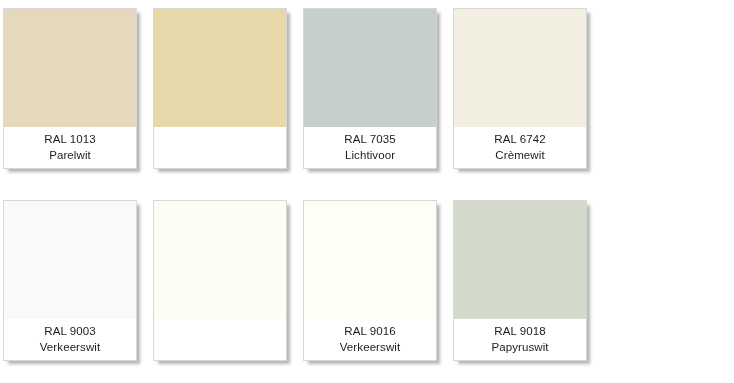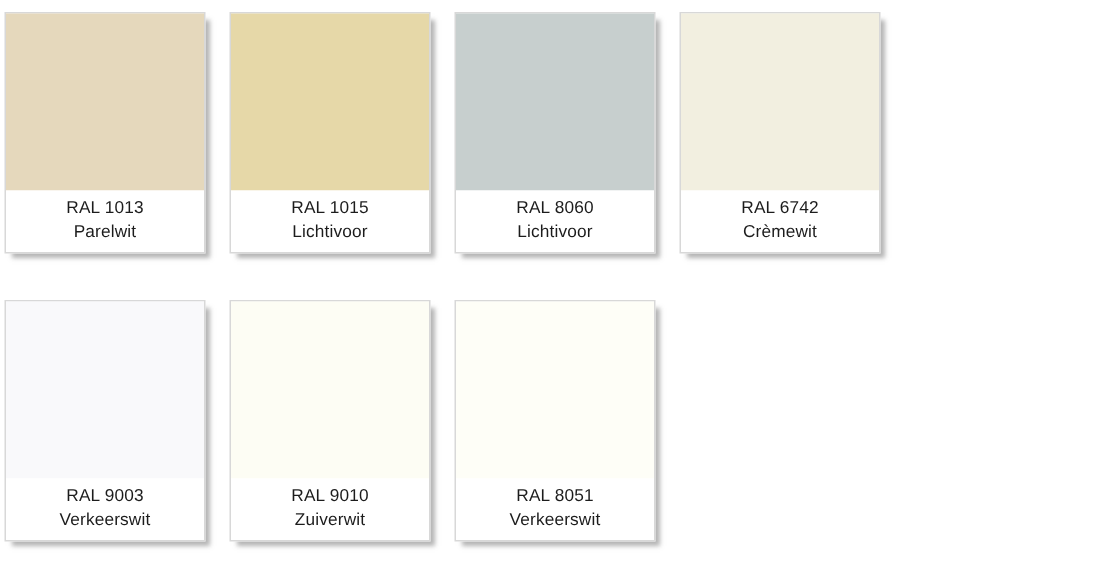--- a/index.html
+++ b/index.html
@@ -70,29 +70,25 @@
   <div class="row">
     <div class="swatch-card">
       <div class="swatch-color" style="background-color: rgb(229, 216, 188);"></div>
       <div class="swatch-label">
         <span class="swatch-code">RAL 1013</span>
         <span class="swatch-name">Parelwit</span>
       </div>
     </div>
     <div class="swatch-card">
       <div class="swatch-color" style="background-color: rgb(230, 216, 168);"></div>
-      <div class="swatch-label">
-        <span class="swatch-code">RAL 1015</span>
-        <span class="swatch-name">Lichtivoor</span>
-      </div>
     </div>
     <div class="swatch-card">
       <div class="swatch-color" style="background-color: rgb(199, 207, 206);"></div>
       <div class="swatch-label">
-        <span class="swatch-code">RAL 8060</span>
+        <span class="swatch-code">RAL 7035</span>
         <span class="swatch-name">Lichtivoor</span>
       </div>
     </div>
     <div class="swatch-card">
       <div class="swatch-color" style="background-color: rgb(242, 239, 224);"></div>
       <div class="swatch-label">
         <span class="swatch-code">RAL 6742</span>
         <span class="swatch-name">Crèmewit</span>
       </div>
     </div>
@@ -101,27 +97,30 @@
   <div class="row">
     <div class="swatch-card">
       <div class="swatch-color" style="background-color: rgb(249, 249, 251);"></div>
       <div class="swatch-label">
         <span class="swatch-code">RAL 9003</span>
         <span class="swatch-name">Verkeerswit</span>
       </div>
     </div>
     <div class="swatch-card">
       <div class="swatch-color" style="background-color: rgb(253, 253, 244);"></div>
-      <div class="swatch-label">
-        <span class="swatch-code">RAL 9010</span>
-        <span class="swatch-name">Zuiverwit</span>
-      </div>
     </div>
     <div class="swatch-card">
       <div class="swatch-color" style="background-color: rgb(254, 254, 247);"></div>
       <div class="swatch-label">
-        <span class="swatch-code">RAL 8051</span>
+        <span class="swatch-code">RAL 9016</span>
         <span class="swatch-name">Verkeerswit</span>
+      </div>
+    </div>
+    <div class="swatch-card">
+      <div class="swatch-color" style="background-color: rgb(211, 217, 203);"></div>
+      <div class="swatch-label">
+        <span class="swatch-code">RAL 9018</span>
+        <span class="swatch-name">Papyruswit</span>
       </div>
     </div>
   </div>
 
 </div>
 
 </body></html>

